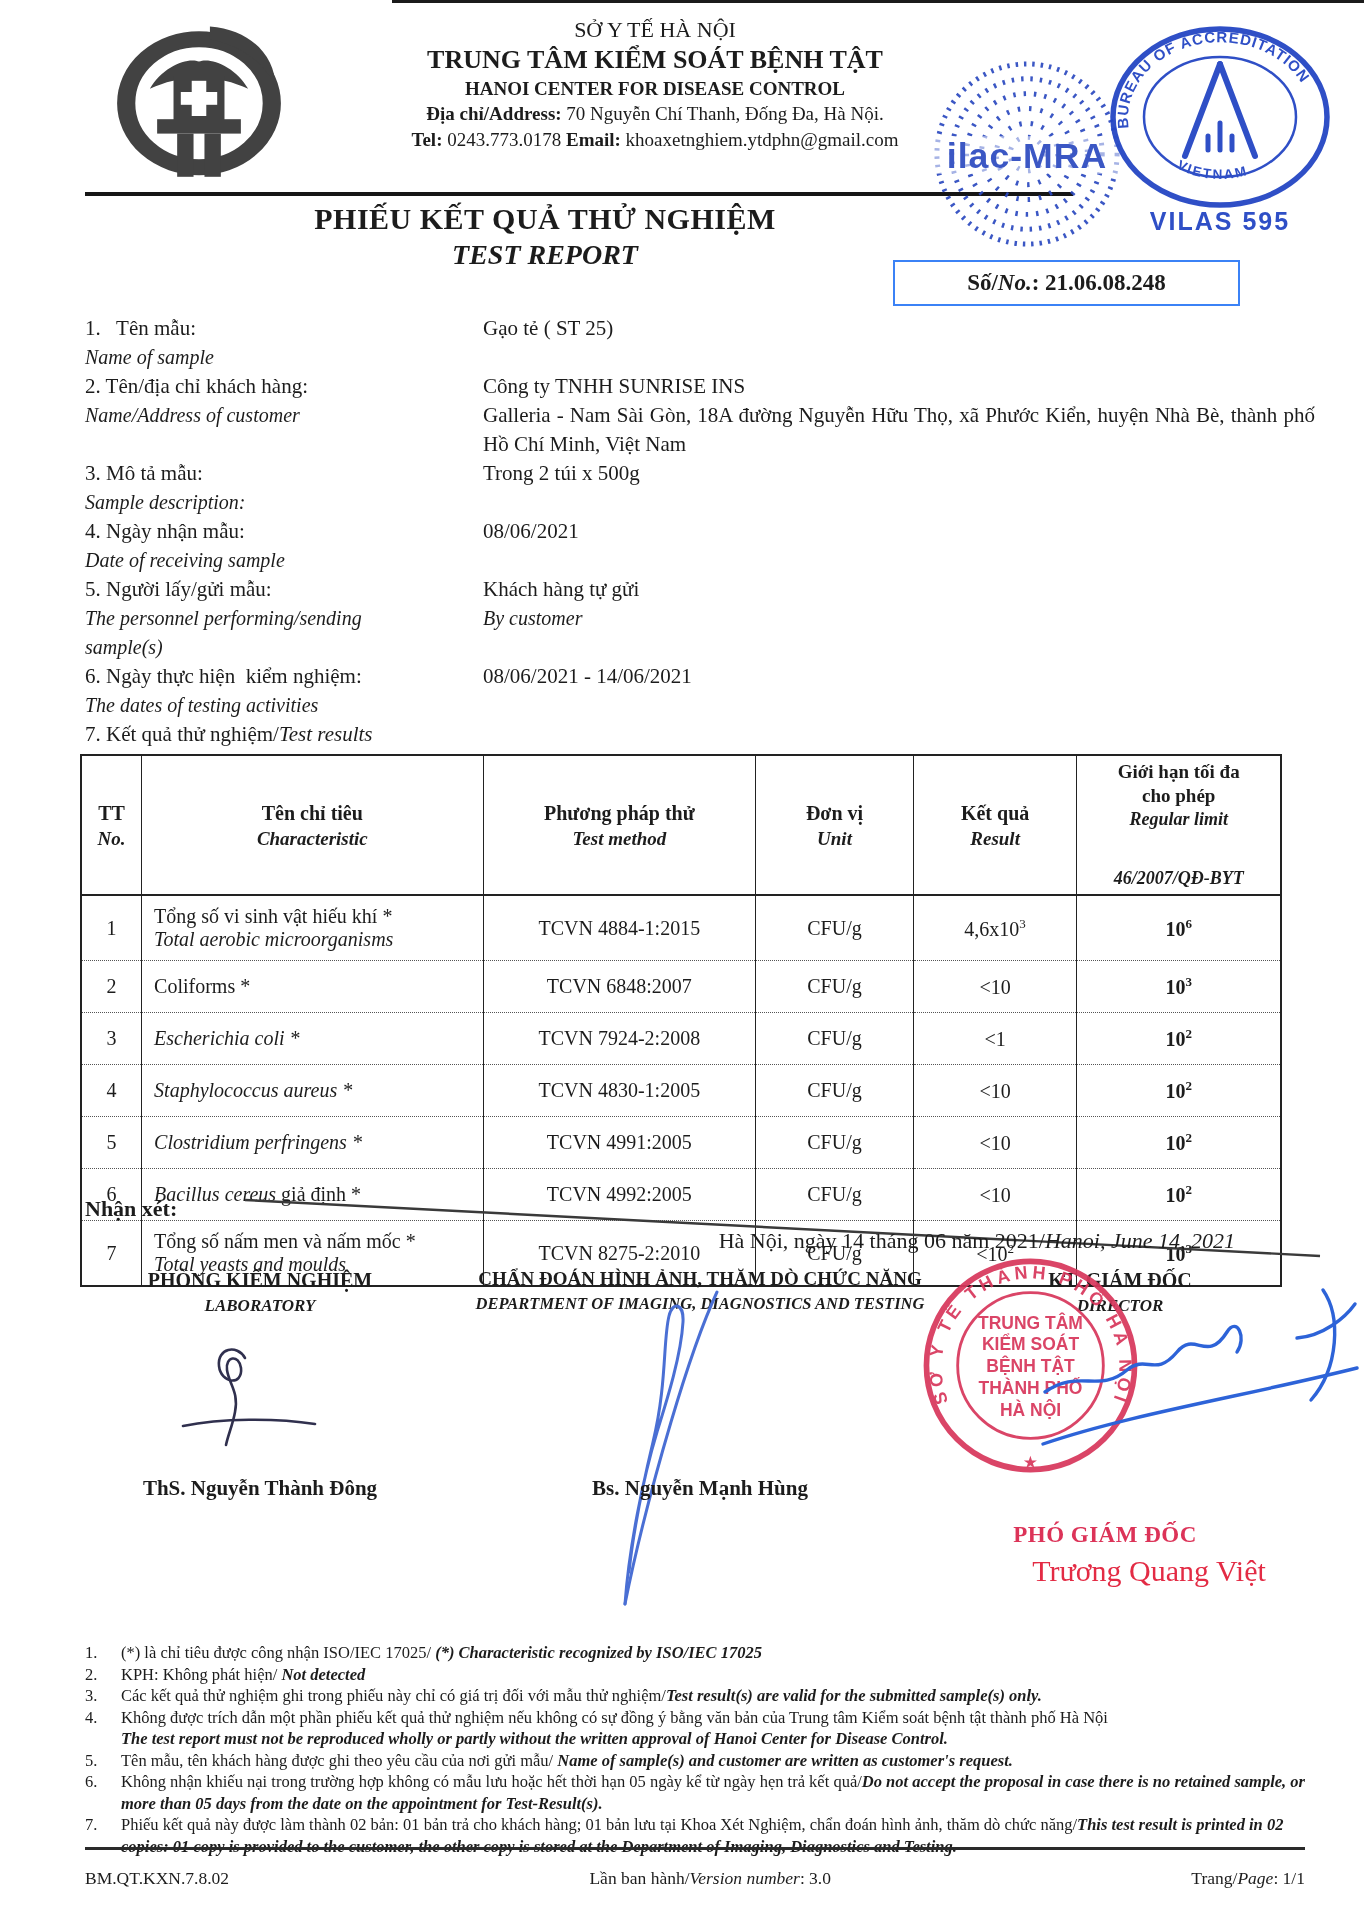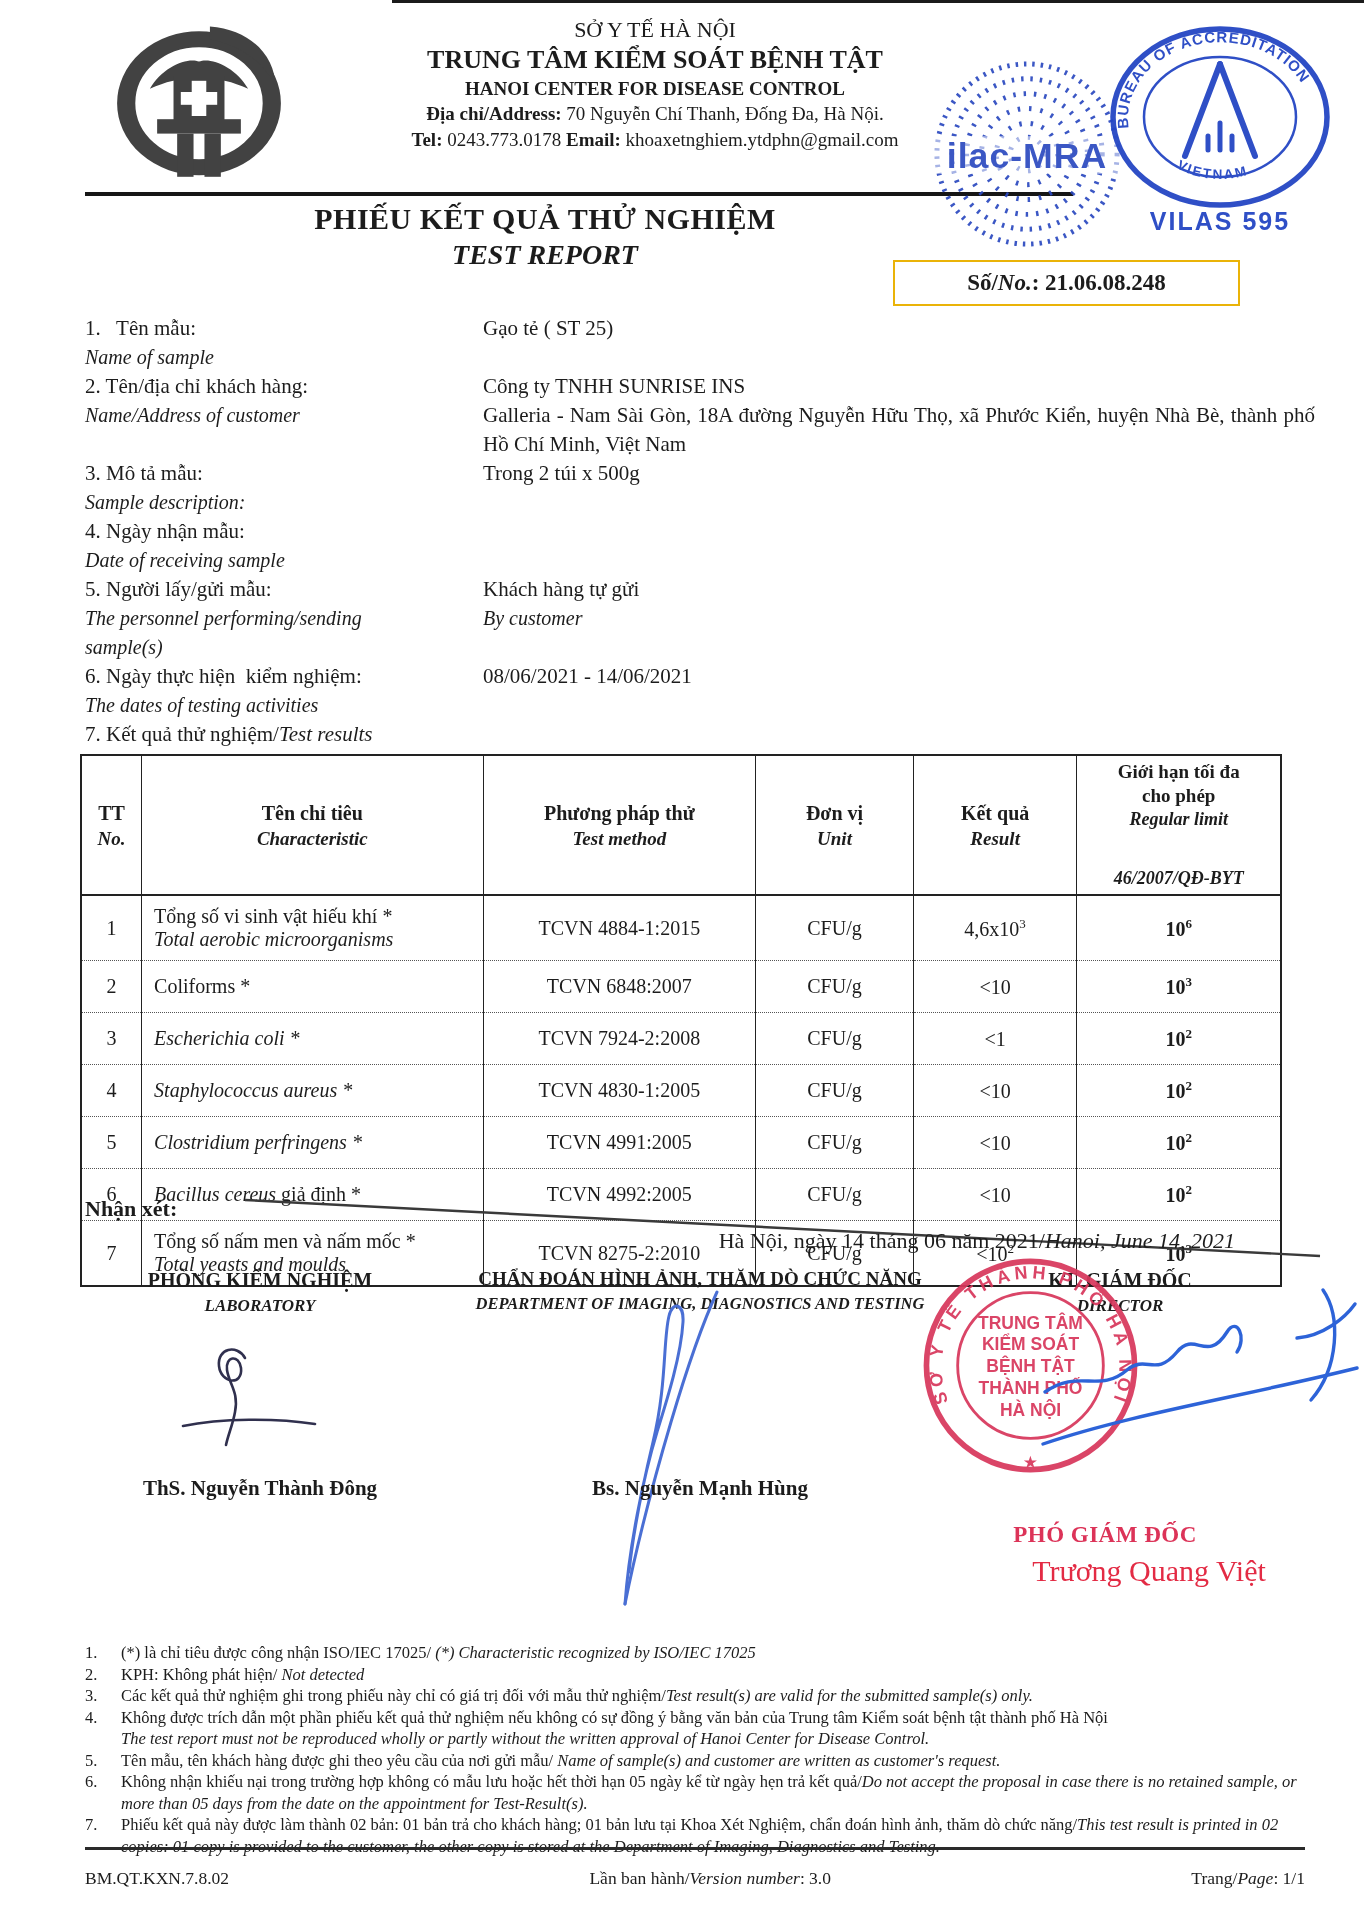--- a/index.html
+++ b/index.html
@@ -11,21 +11,21 @@
   .i{font-style:italic;}
   
   .hdr-line1{font-size:22px;line-height:27px;}
   .hdr-line2{font-size:18px;line-height:23px;}
   .hdr-line3{font-size:26px;line-height:33px;font-weight:bold;}
   .hdr-line4{font-size:19px;line-height:25px;font-weight:bold;}
   .hdr-line5{font-size:19px;line-height:26px;}
   .rule-thick{background:#161616;height:4px;}
   .title-vi{font-size:30px;font-weight:bold;letter-spacing:.5px;}
   .title-en{font-size:28px;font-weight:bold;font-style:italic;margin-top:3px;}
-  .docno{border:2px solid #eab308;font-size:23px;font-weight:bold;display:flex;align-items:center;justify-content:center;}
+  .docno{border:2px solid #3b82f6;font-size:23px;font-weight:bold;display:flex;align-items:center;justify-content:center;}
   
   .info-row{display:flex;font-size:21px;line-height:29px;}
   .info-label{width:398px;flex:0 0 398px;}
   .info-value{flex:1;}
   .vi{white-space:pre-wrap;}
   .en-lab{font-style:italic;font-size:20px;display:block;max-width:330px;}
   .addr-wrap{text-align:justify;}
   
   table.res{border-collapse:collapse;width:1202px;table-layout:fixed;}
   table.res th,table.res td{border-left:1.5px solid #222;border-right:1.5px solid #222;padding:4px 6px;font-size:20px;vertical-align:middle;}
@@ -45,21 +45,21 @@
   .signhead-vi{font-size:20px;font-weight:bold;line-height:28px;}
   .signhead-vi2{font-size:19px;font-weight:bold;line-height:26px;}
   .signhead-en{font-size:17px;font-weight:bold;font-style:italic;line-height:23px;}
   .signer{font-size:21px;font-weight:bold;}
   .deputy-t{font-size:23px;font-weight:bold;color:#dc3358;letter-spacing:.5px;}
   .deputy-n{font-size:30px;color:#e32b44;}
   
   .note-row{display:flex;font-size:16.5px;line-height:21.5px;}
   .note-num{flex:0 0 36px;}
   .note-text{flex:1;}
-  .nen{font-style:italic;}
+  .nen{font-style:italic;font-weight:bold;}
   .nen.blocken{display:block;}
   
   .footer-row{display:flex;justify-content:space-between;font-size:17.5px;}
   svg text{font-family:"Liberation Sans","DejaVu Sans",sans-serif;}
 </style>
 </head>
 <body>
 
 <div class="page">
 
@@ -151,20 +151,21 @@
         <div>Công ty TNHH SUNRISE INS</div>
         <div class="addr-wrap">Galleria - Nam Sài Gòn, 18A đường Nguyễn Hữu Thọ, xã Phước Kiển, huyện Nhà Bè, thành phố Hồ Chí Minh, Việt Nam</div>
       </div>
     </div>
     <div class="info-row">
       <div class="info-label"><span class="vi">3. Mô tả mẫu:</span><span class="en-lab">Sample description:</span></div>
       <div class="info-value">Trong 2 túi x 500g</div>
     </div>
     <div class="info-row">
       <div class="info-label"><span class="vi">4. Ngày nhận mẫu:</span><span class="en-lab">Date of receiving sample</span></div>
+      <div class="info-value">08/06/2021</div>
     </div>
     <div class="info-row">
       <div class="info-label"><span class="vi">5. Người lấy/gửi mẫu:</span><span class="en-lab">The personnel performing/sending sample(s)</span></div>
       <div class="info-value">
         <div>Khách hàng tự gửi</div>
         <div class="i" style="font-size:20px;">By customer</div>
       </div>
     </div>
     <div class="info-row">
       <div class="info-label"><span class="vi">6. Ngày thực hiện  kiểm nghiệm:</span><span class="en-lab">The dates of testing activities</span></div>

